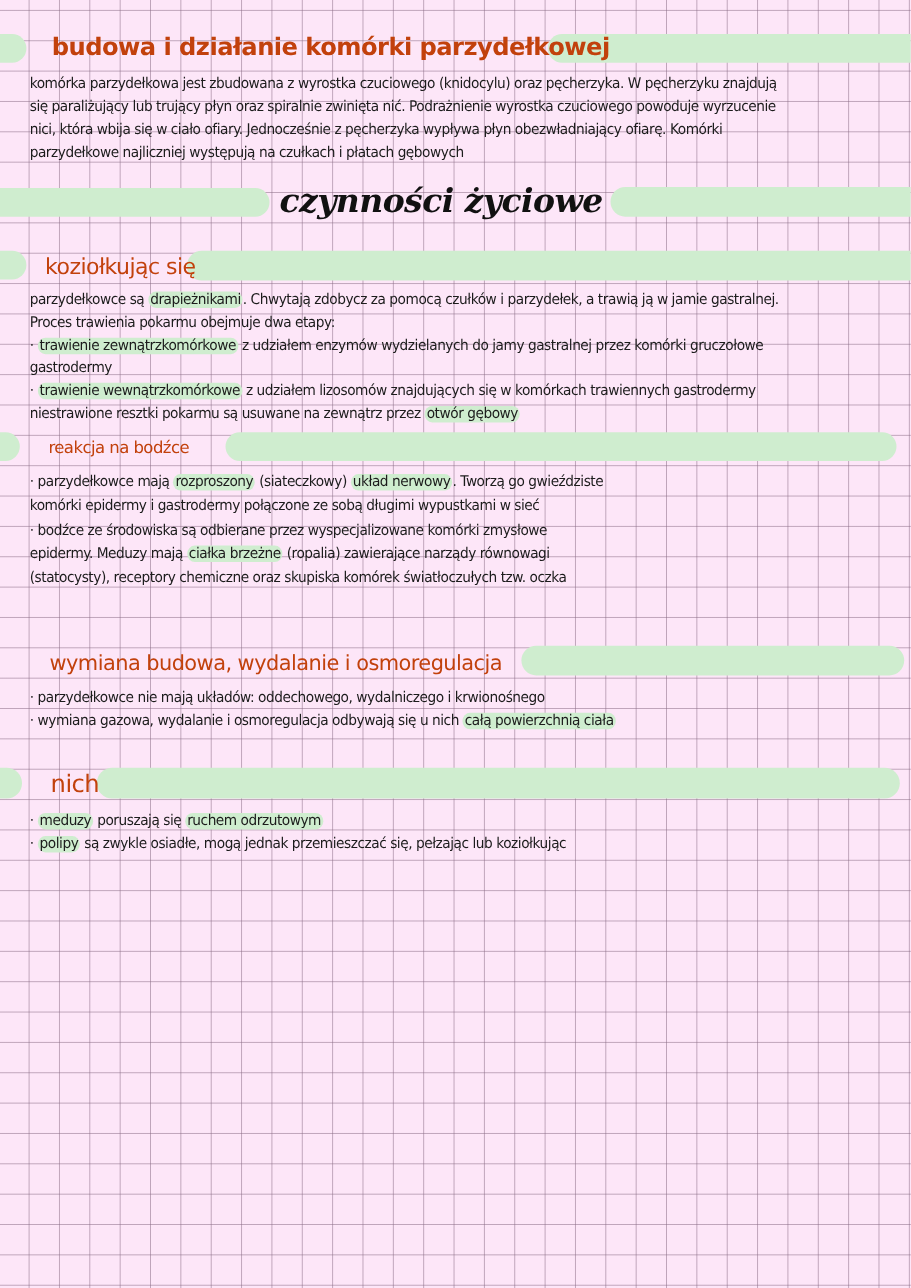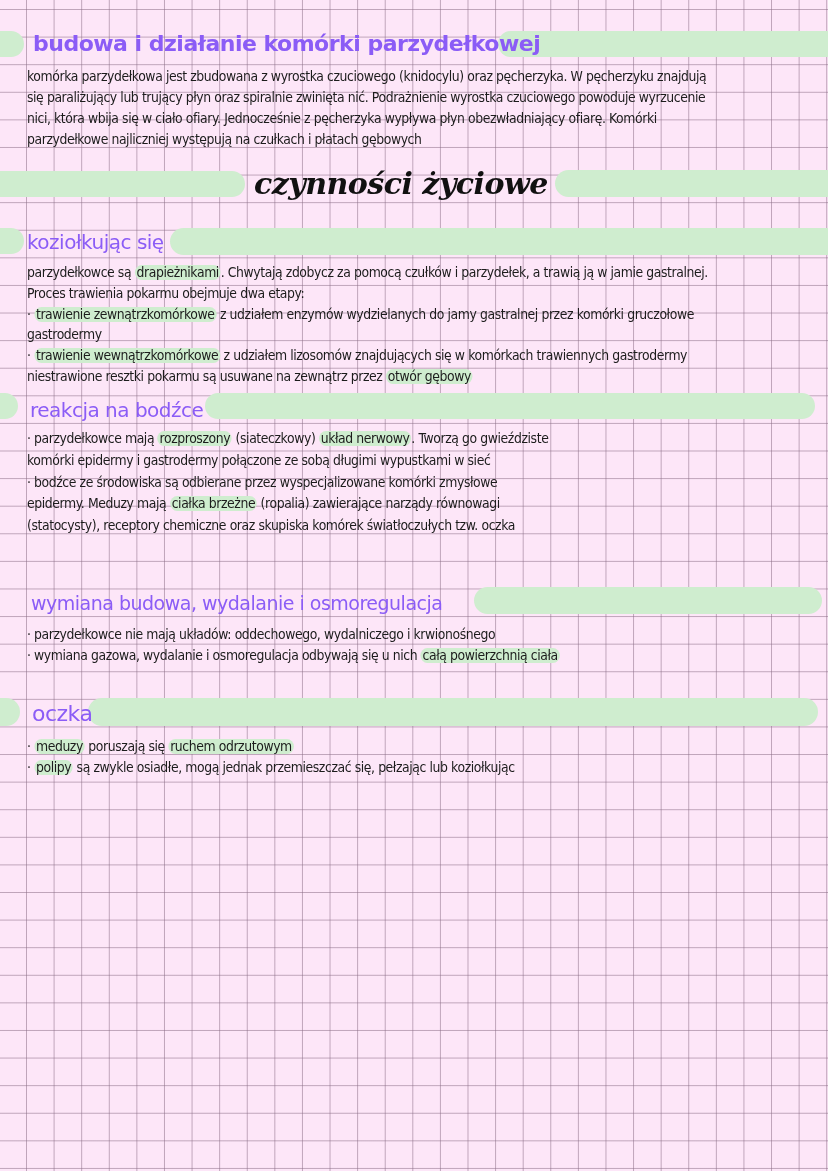--- a/index.html
+++ b/index.html
@@ -10,21 +10,21 @@
       linear-gradient(to right, rgba(140,110,135,0.55) 1px, transparent 1px),
       linear-gradient(to bottom, rgba(140,110,135,0.55) 1px, transparent 1px);
     background-size: 27.6px 27.6px;
     background-position: 26px 9px;
     font-family: "DejaVu Sans", sans-serif;
     color: #1a1a1a;
   }
   .pill { position: absolute; background: #cfedcf; border-radius: 14px; }
   .h {
     position: absolute; font-family: "DejaVu Sans", sans-serif; font-weight: bold;
-    color: #8b5cf6; letter-spacing: -0.5px; white-space: nowrap;
+    color: #c2410c; letter-spacing: -0.5px; white-space: nowrap; margin-left: 14px;
   }
   .big {
     position: absolute; font-family: "DejaVu Serif", serif; font-style: italic; font-weight: bold;
     font-size: 30px; color: #111; white-space: nowrap; letter-spacing: -0.5px;
   }
   .p {
     position: absolute; left: 27px; font-size: 13.4px; line-height: 20.6px;
     font-family: "DejaVu Sans", sans-serif; color: #1c1c1c; letter-spacing: -0.45px;
     transform: scaleX(0.93); transform-origin: left top; white-space: nowrap;
   }
@@ -60,40 +60,40 @@
 <div class="p" style="top:325px;">gastrodermy</div>
 <div class="p" style="top:346px;">
   <span>· </span><span class="hl">trawienie wewnątrzkomórkowe</span><span> z udziałem lizosomów znajdujących się w komórkach trawiennych gastrodermy</span>
 </div>
 <div class="p" style="top:367px;">
   <span>niestrawione resztki pokarmu są usuwane na zewnątrz przez </span><span class="hl">otwór gębowy</span>
 </div>
 
 <div class="pill" style="left:0;top:393px;width:18px;height:26px;border-radius:0 14px 14px 0;"></div>
 <div class="pill" style="left:205px;top:393px;width:610px;height:26px;"></div>
-<div class="h" style="left:30px;top:398px;font-size:20px;font-weight:normal;">reakcja na bodźce</div>
+<div class="h" style="left:30px;top:398px;font-size:15px;font-weight:normal;">reakcja na bodźce</div>
 
 <div class="p" style="top:429px;">
   <span>· parzydełkowce mają </span><span class="hl">rozproszony</span><span> (siateczkowy) </span><span class="hl">układ nerwowy</span><span>. Tworzą go gwieździste</span>
 </div>
 <div class="p" style="top:451px;">komórki epidermy i gastrodermy połączone ze sobą długimi wypustkami w sieć</div>
 <div class="p" style="top:473px;">· bodźce ze środowiska są odbierane przez wyspecjalizowane komórki zmysłowe</div>
 <div class="p" style="top:494px;">
   <span>epidermy. Meduzy mają </span><span class="hl">ciałka brzeżne</span><span> (ropalia) zawierające narządy równowagi</span>
 </div>
 <div class="p" style="top:516px;">(statocysty), receptory chemiczne oraz skupiska komórek światłoczułych tzw. oczka</div>
 
 <div class="pill" style="left:474px;top:587px;width:348px;height:27px;"></div>
 <div class="h" style="left:31px;top:592px;font-size:19px;font-weight:normal;">wymiana budowa, wydalanie i osmoregulacja</div>
 <div class="p" style="top:625px;">· parzydełkowce nie mają układów: oddechowego, wydalniczego i krwionośnego</div>
 <div class="p" style="top:646px;">
   <span>· wymiana gazowa, wydalanie i osmoregulacja odbywają się u nich </span><span class="hl">całą powierzchnią ciała</span>
 </div>
 
 <div class="pill" style="left:0;top:698px;width:20px;height:28px;border-radius:0 14px 14px 0;"></div>
 <div class="pill" style="left:88px;top:698px;width:730px;height:28px;"></div>
-<div class="h" style="left:32px;top:701px;font-size:22px;font-weight:normal;">oczka</div>
+<div class="h" style="left:32px;top:701px;font-size:22px;font-weight:normal;">nich</div>
 <div class="p" style="top:737px;">
   <span>· </span><span class="hl">meduzy</span><span> poruszają się </span><span class="hl">ruchem odrzutowym</span>
 </div>
 <div class="p" style="top:758px;">
   <span>· </span><span class="hl">polipy</span><span> są zwykle osiadłe, mogą jednak przemieszczać się, pełzając lub koziołkując</span>
 </div>
 
 </body></html>

